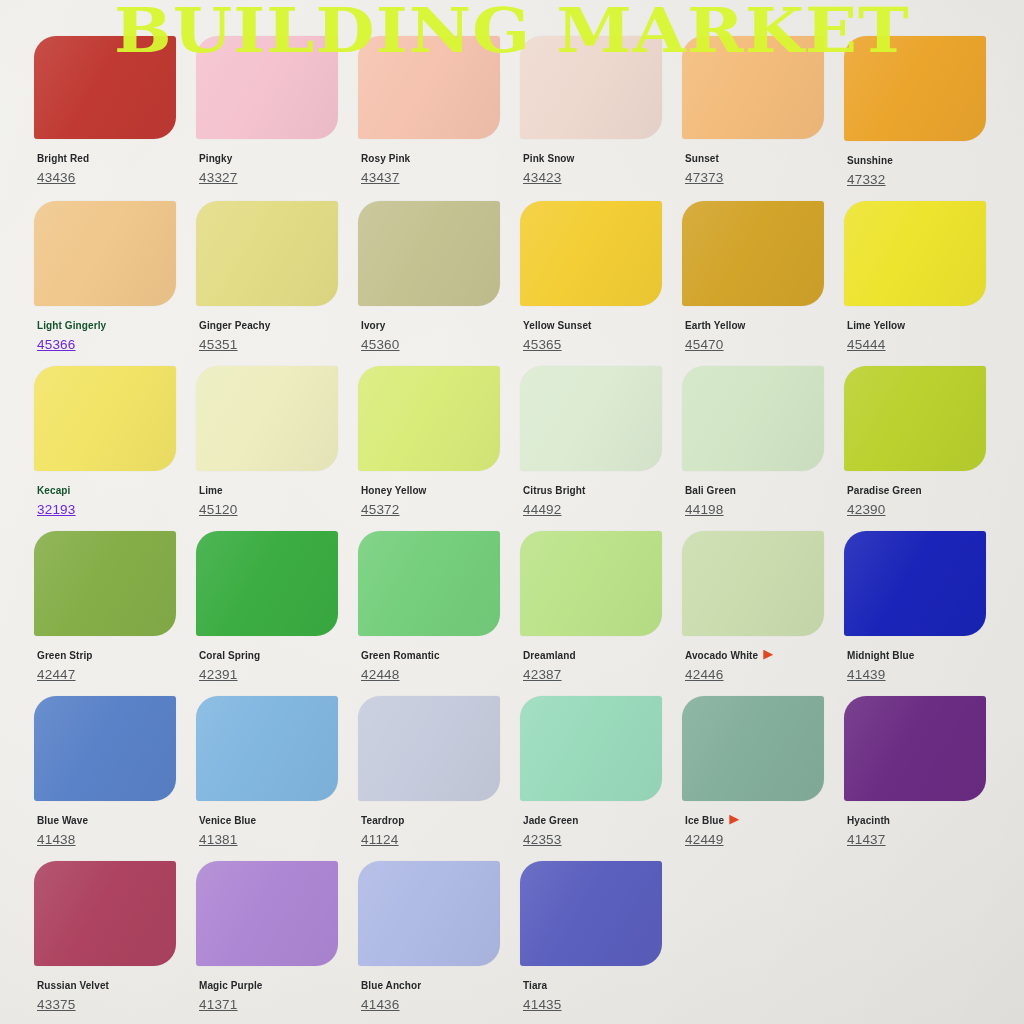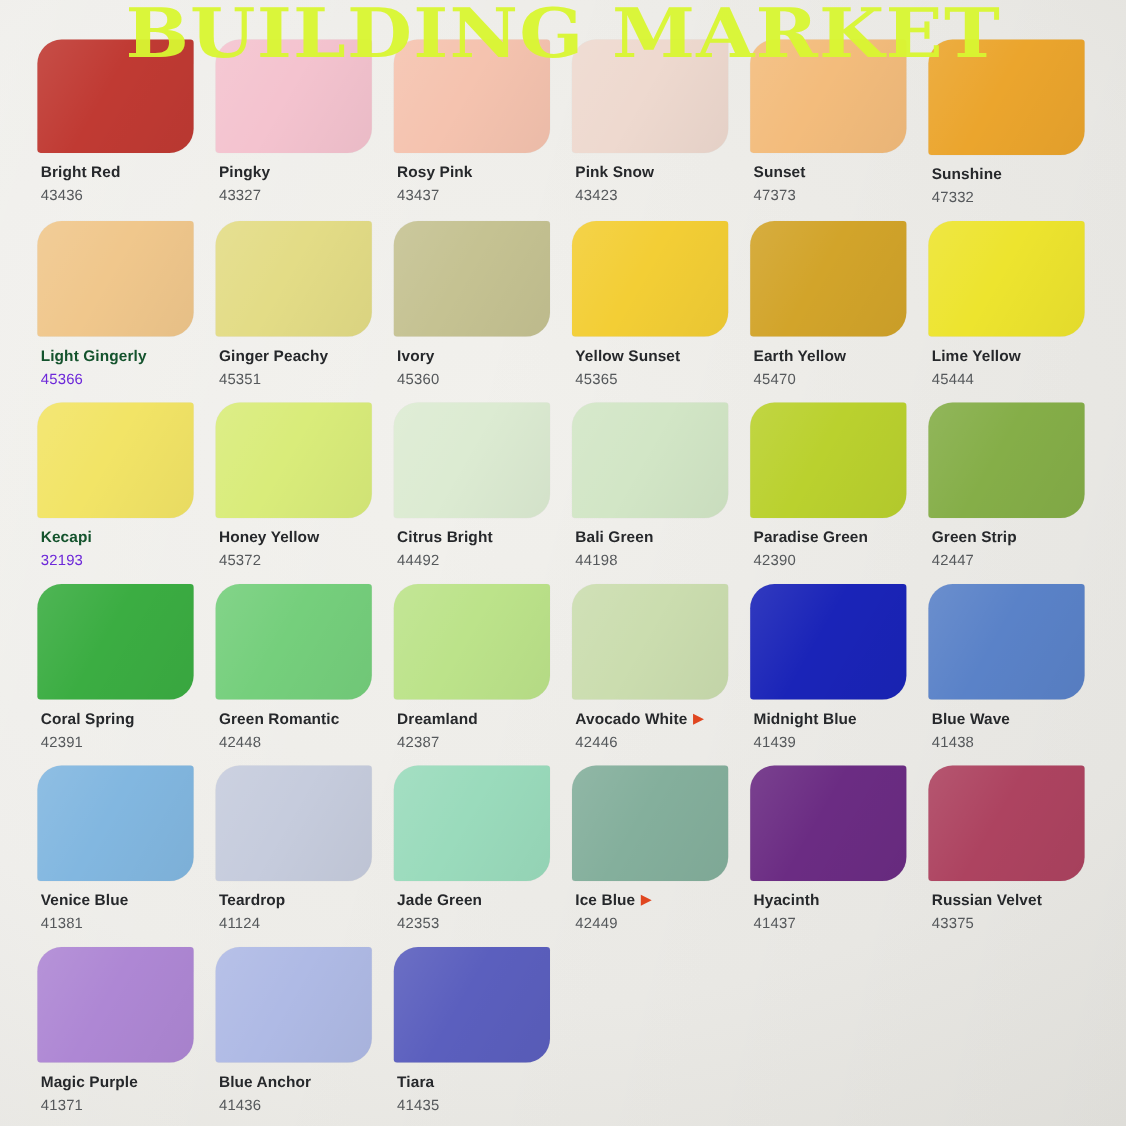--- a/index.html
+++ b/index.html
@@ -65,28 +65,28 @@
     content:"";position:absolute;inset:0;
     border-radius:22px 3px 22px 3px;
     background:linear-gradient(120deg, rgba(255,255,255,0.10) 0%, rgba(255,255,255,0) 45%, rgba(0,0,0,0.045) 100%);
     pointer-events:none;
   }
   
   .row0 .chip{height:103px;}
 
   .meta{margin-top:9px;padding-left:3px;}
   .cname{
-    font-size:14px;font-weight:bold;color:#26282b;
+    font-size:10px;font-weight:bold;color:#26282b;
     letter-spacing:.1px;line-height:15px;
     display:inline-block;
   }
   .cname.faded{color:#14532d;font-weight:bold;}
   .ccode{
     font-size:13.5px;color:#55585b;
-    letter-spacing:.2px;line-height:15px;margin-top:4px;
+    letter-spacing:.2px;line-height:15px;margin-top:4px;text-decoration:underline;
   }
   .ccode.faded{color:#6d28d9;}
   .marker{
     display:inline-block;
     color:#e0461f;
     font-size:13px;
     margin-left:5px;
     transform:translateY(-1px);
   }
 </style>
@@ -144,20 +144,24 @@
     </div>
     <div class="cell row2">
       <div class="chip" title="Lime Yellow" style="background: rgb(237, 228, 46);"></div>
       <div class="meta"><span class="cname">Lime Yellow</span><div class="ccode">45444</div></div>
     </div>
     <div class="cell row2">
       <div class="chip" title="Kecapi" style="background: rgb(242, 228, 102);"></div>
       <div class="meta"><span class="cname faded">Kecapi</span><div class="ccode faded">32193</div></div>
     </div>
     <div class="cell row2">
+      <div class="chip" title="Lime" style="background: rgb(237, 237, 191);"></div>
+      <div class="meta"><span class="cname">Lime</span><div class="ccode">45120</div></div>
+    </div>
+    <div class="cell row2">
       <div class="chip" title="Honey Yellow" style="background: rgb(217, 236, 122);"></div>
       <div class="meta"><span class="cname">Honey Yellow</span><div class="ccode">45372</div></div>
     </div>
     <div class="cell row2">
       <div class="chip" title="Citrus Grove" style="background: rgb(220, 235, 210);"></div>
       <div class="meta"><span class="cname">Citrus Bright</span><div class="ccode">44492</div></div>
     </div>
     <div class="cell row2">
       <div class="chip" title="Bali Green" style="background: rgb(210, 230, 198);"></div>
       <div class="meta"><span class="cname">Bali Green</span><div class="ccode">44198</div></div>

